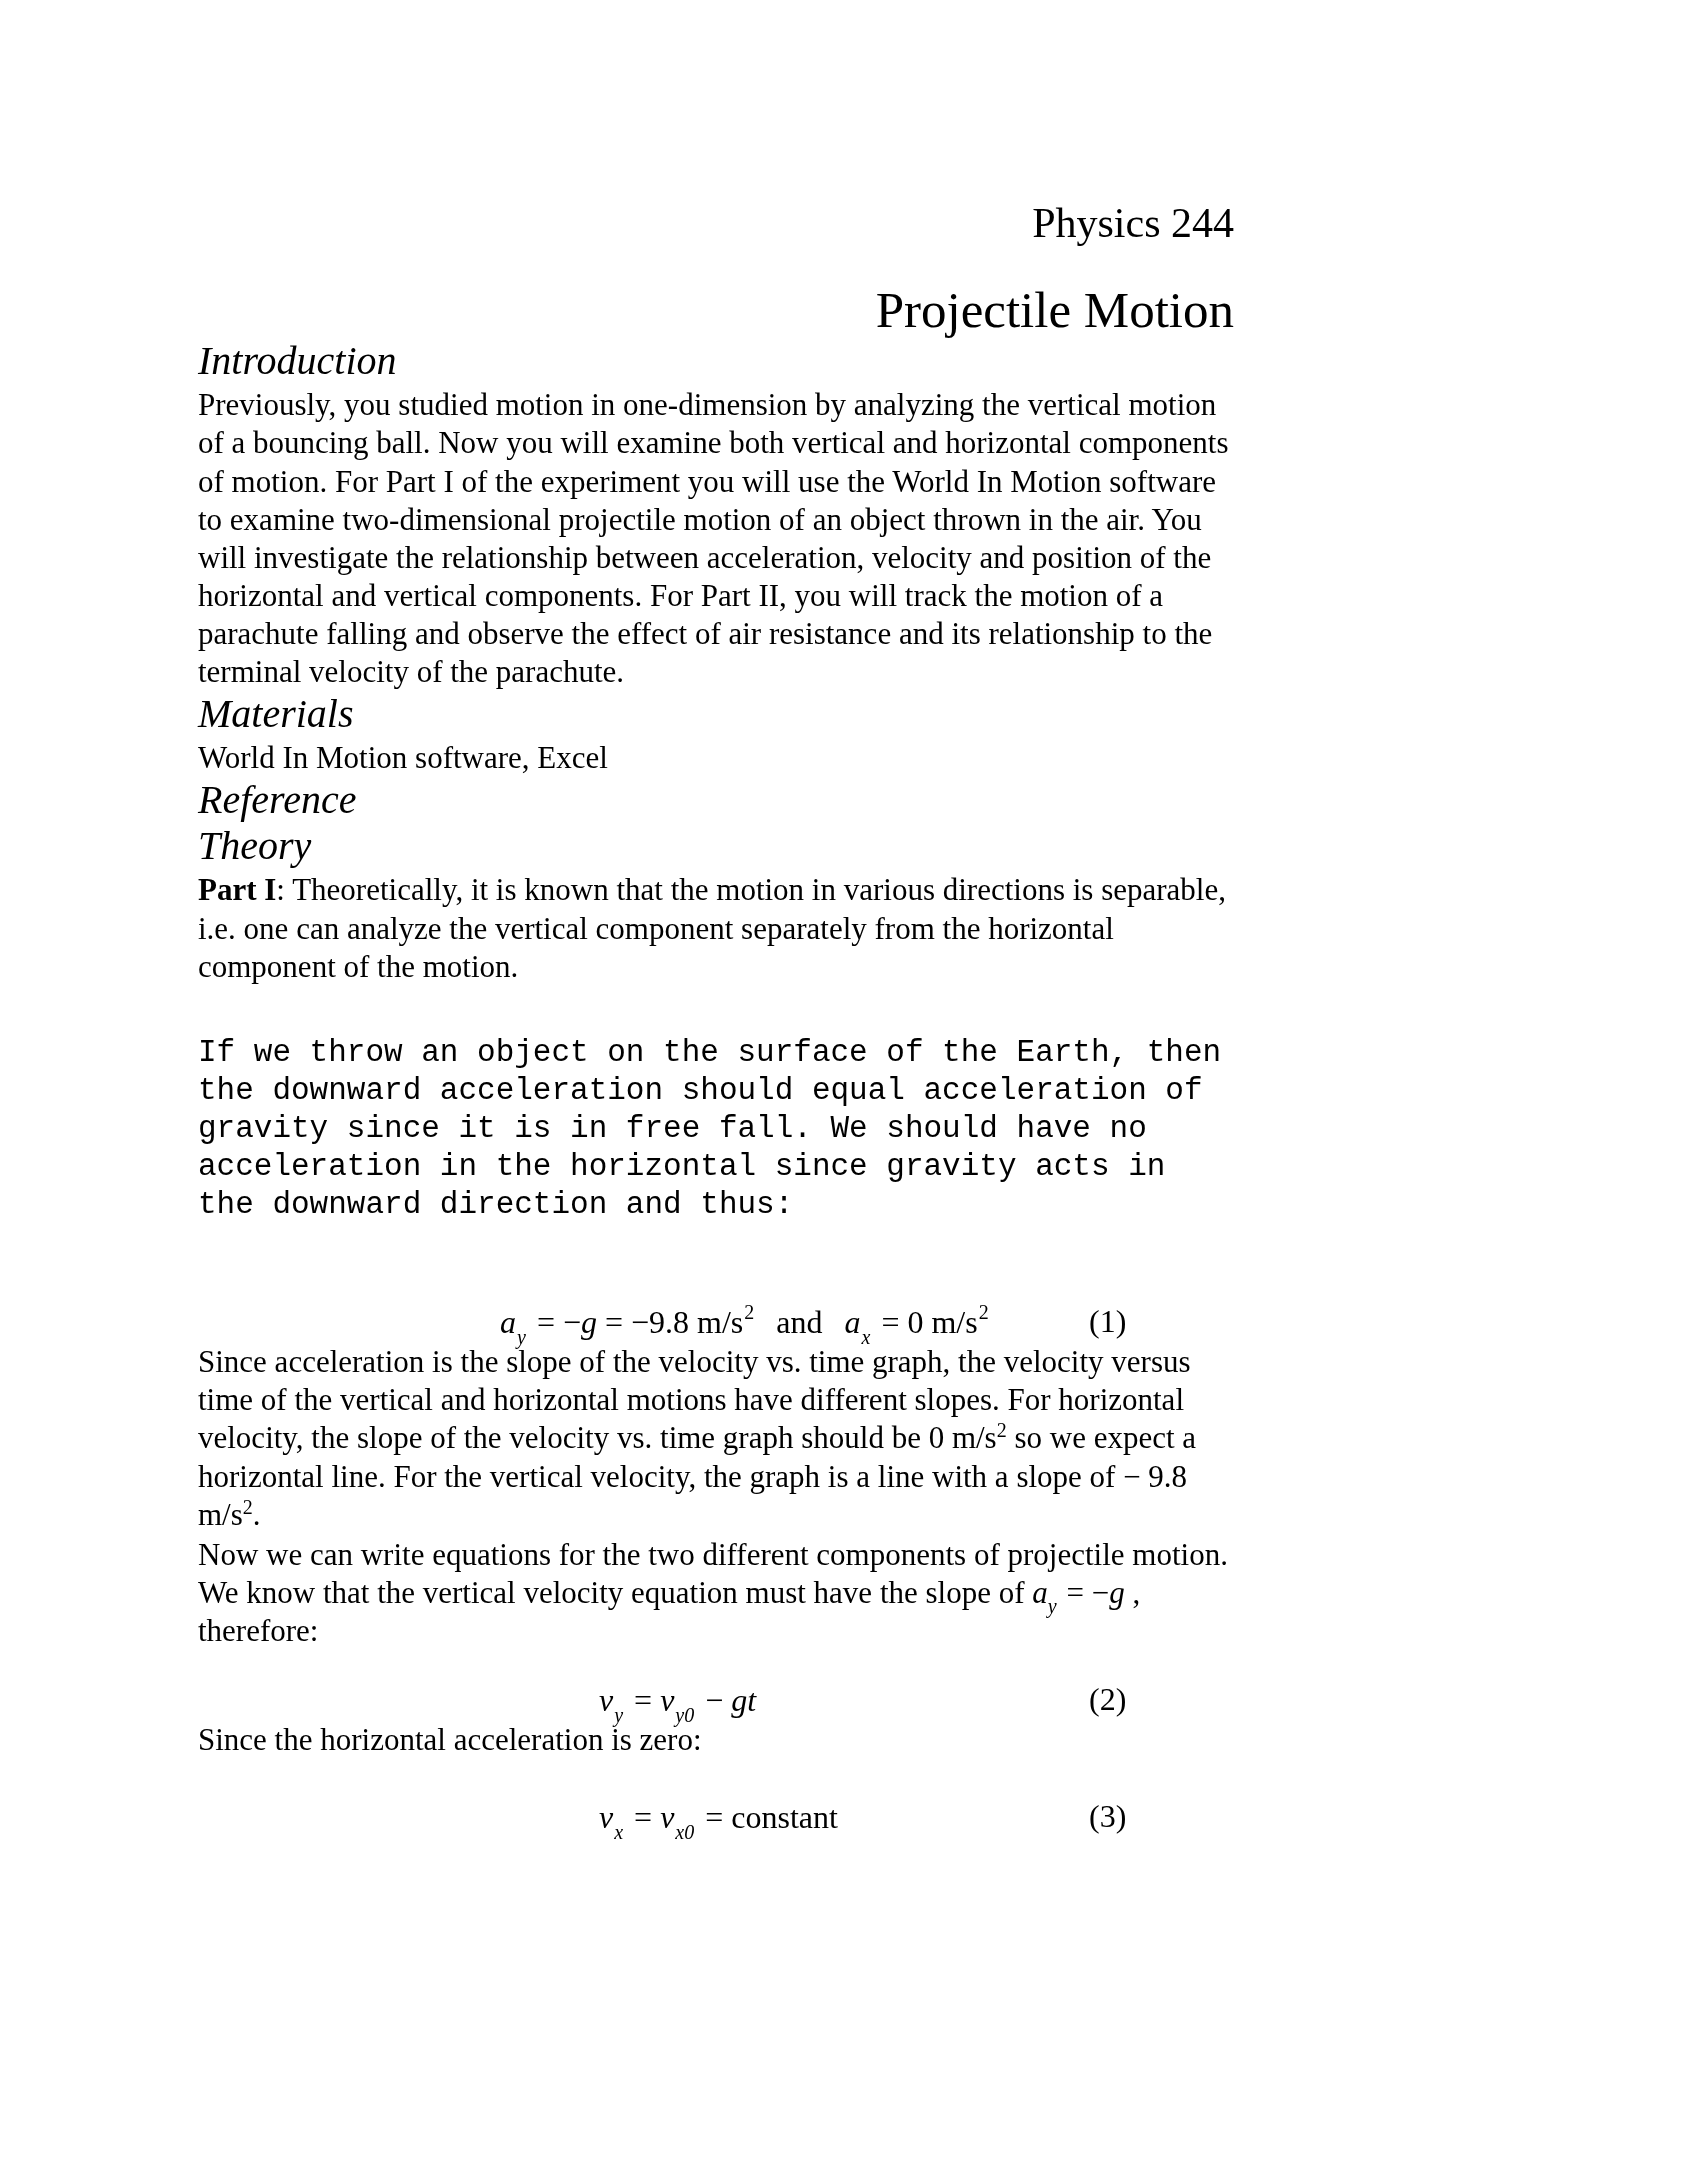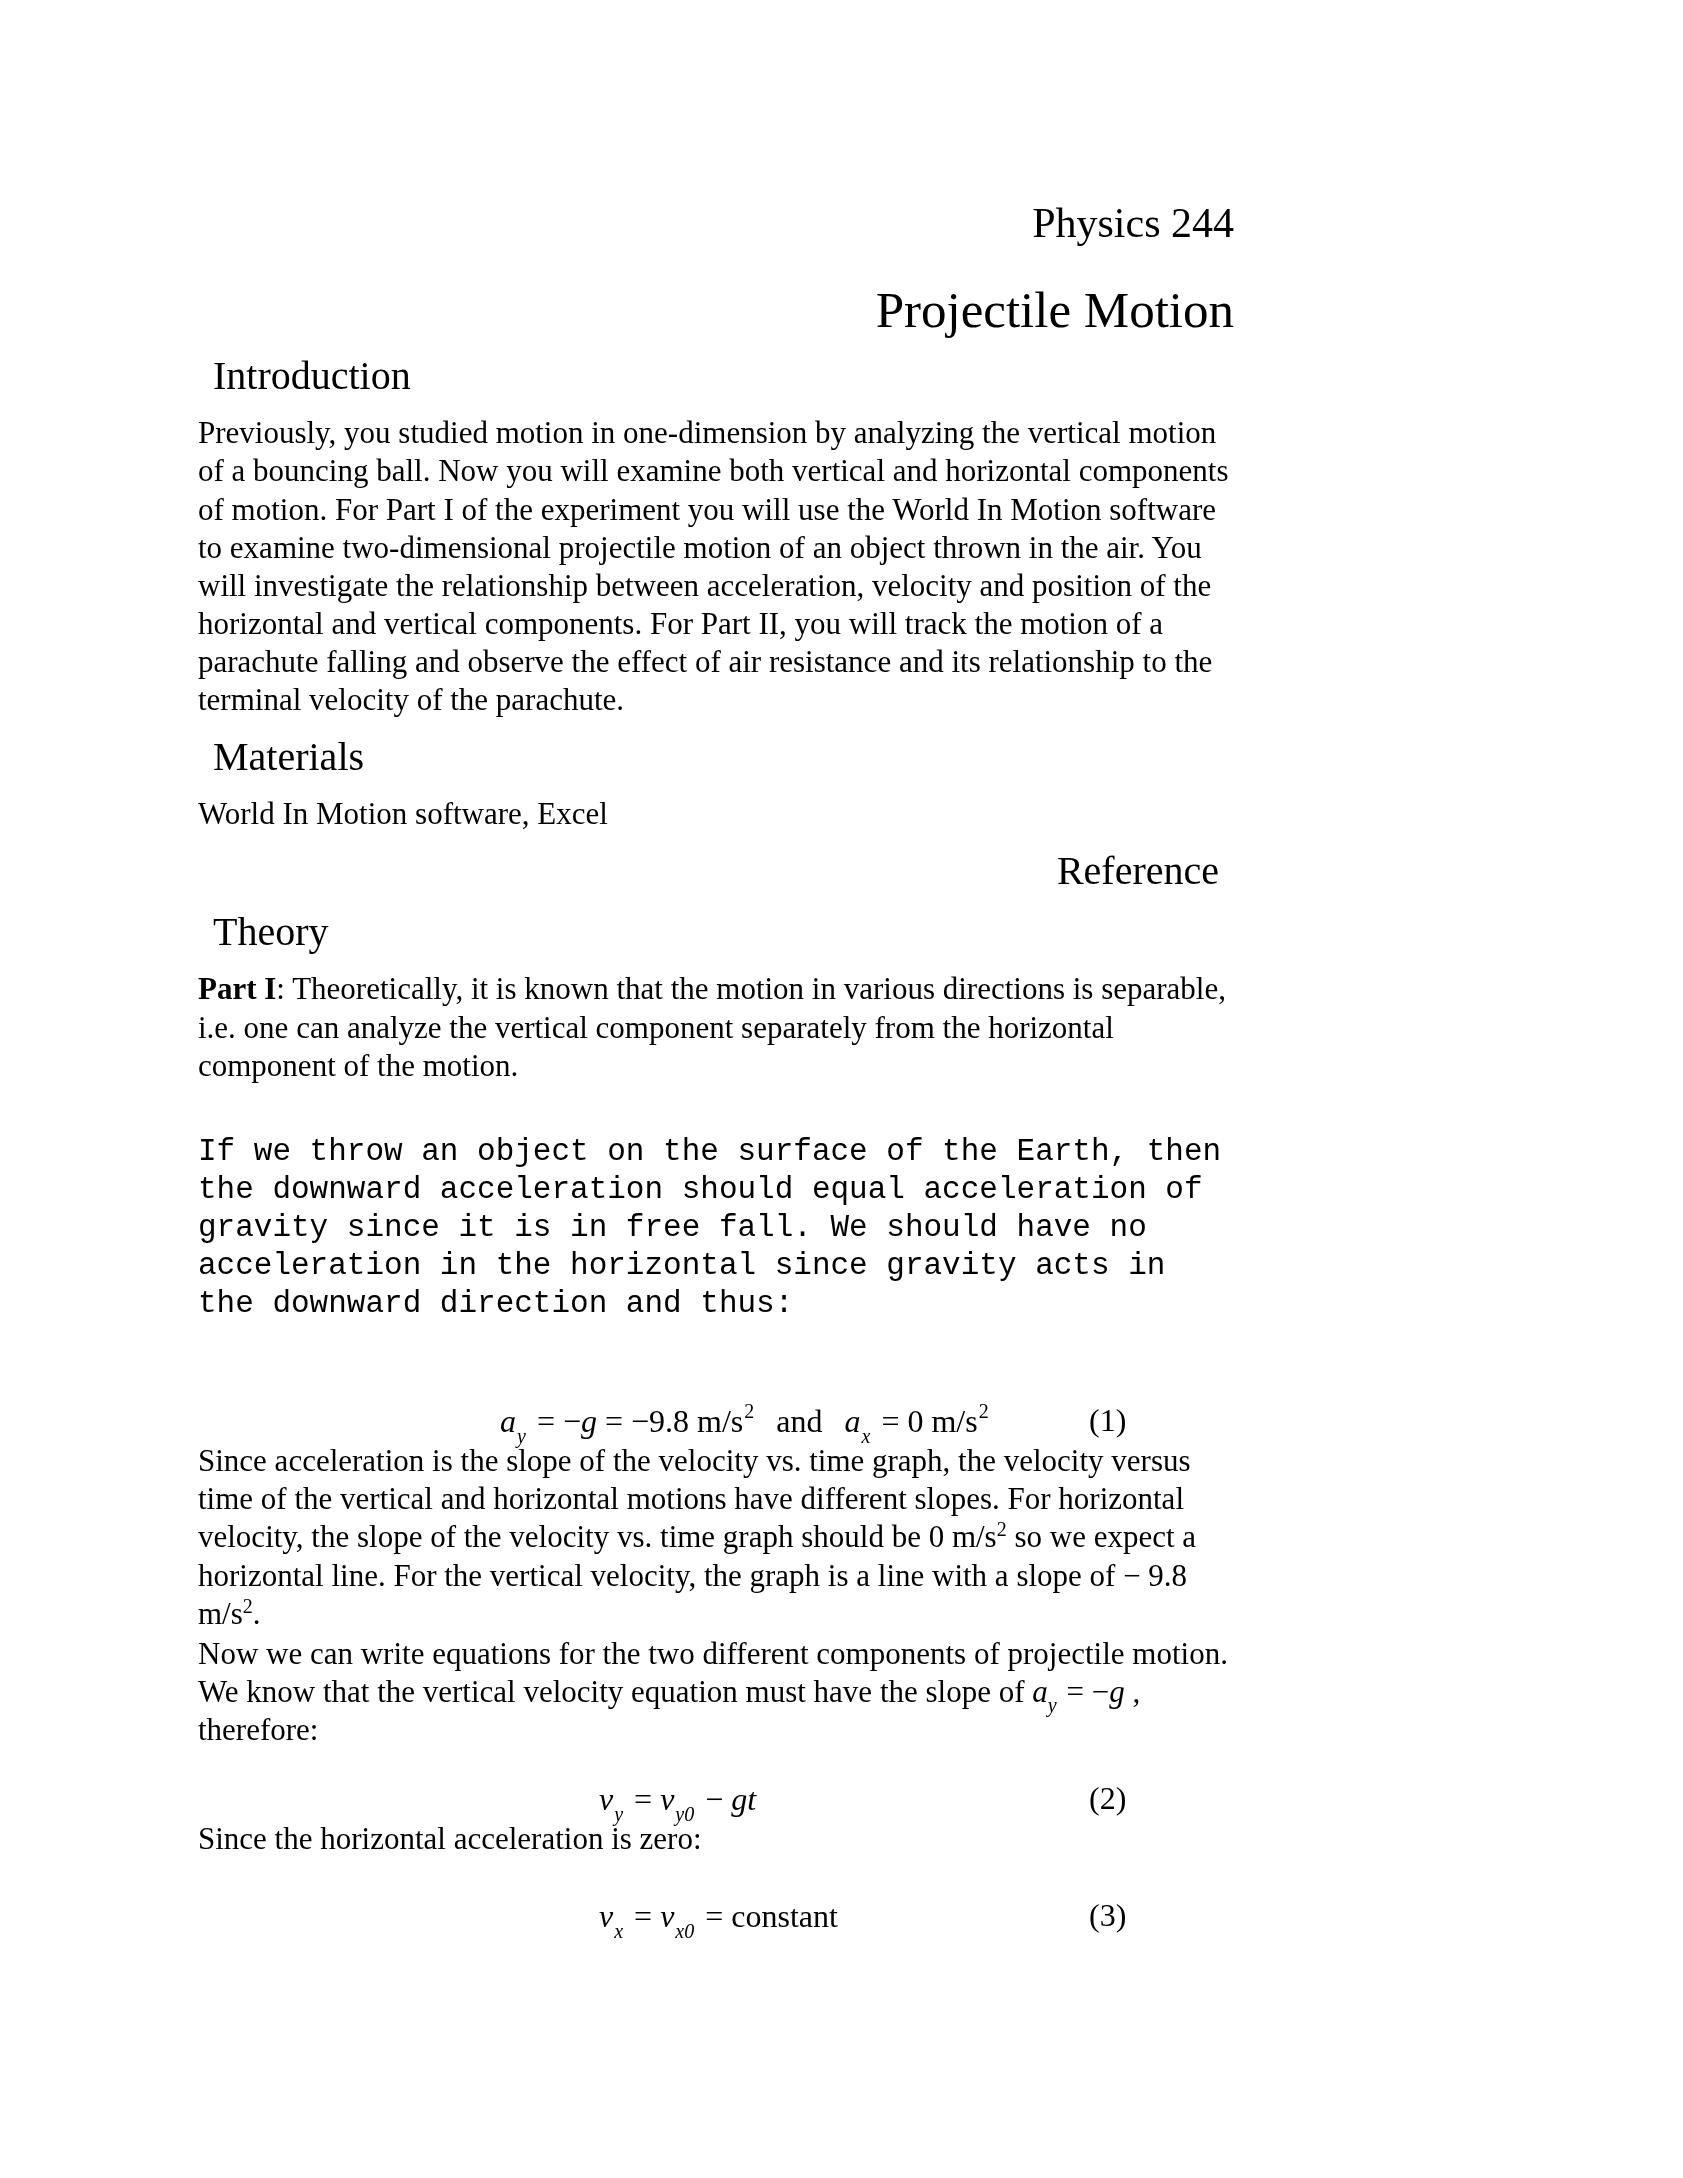--- a/index.html
+++ b/index.html
@@ -29,25 +29,26 @@
     font-size: 51px;
     font-weight: normal;
     line-height: 1.1;
     margin: 36px 0 0 0;
     text-align: right;
   }
   h2.sec {
     font-size: 40px;
     font-weight: normal;
     line-height: 1.15;
-    margin: 15px;
+    margin: 0;
+    font-style: italic;
   }
   .sec-intro     { margin-top: 50px; }
   .sec-materials { margin-top: 46px; }
-  .sec-reference { margin-top: 46px; text-align: right; }
+  .sec-reference { margin-top: 46px; }
   .sec-theory    { margin-top: 42px; }
   p.body {
     margin: 2px 0 0 0;
   }
   p.gap-para { margin-top: 48px; font-family: Liberation Mono, monospace; }
   .slope-para { margin-top: 44px; }
   .components-para { margin-top: 44px; }
   .horizontal-para { margin-top: 50px; }
   
   .bsup {

